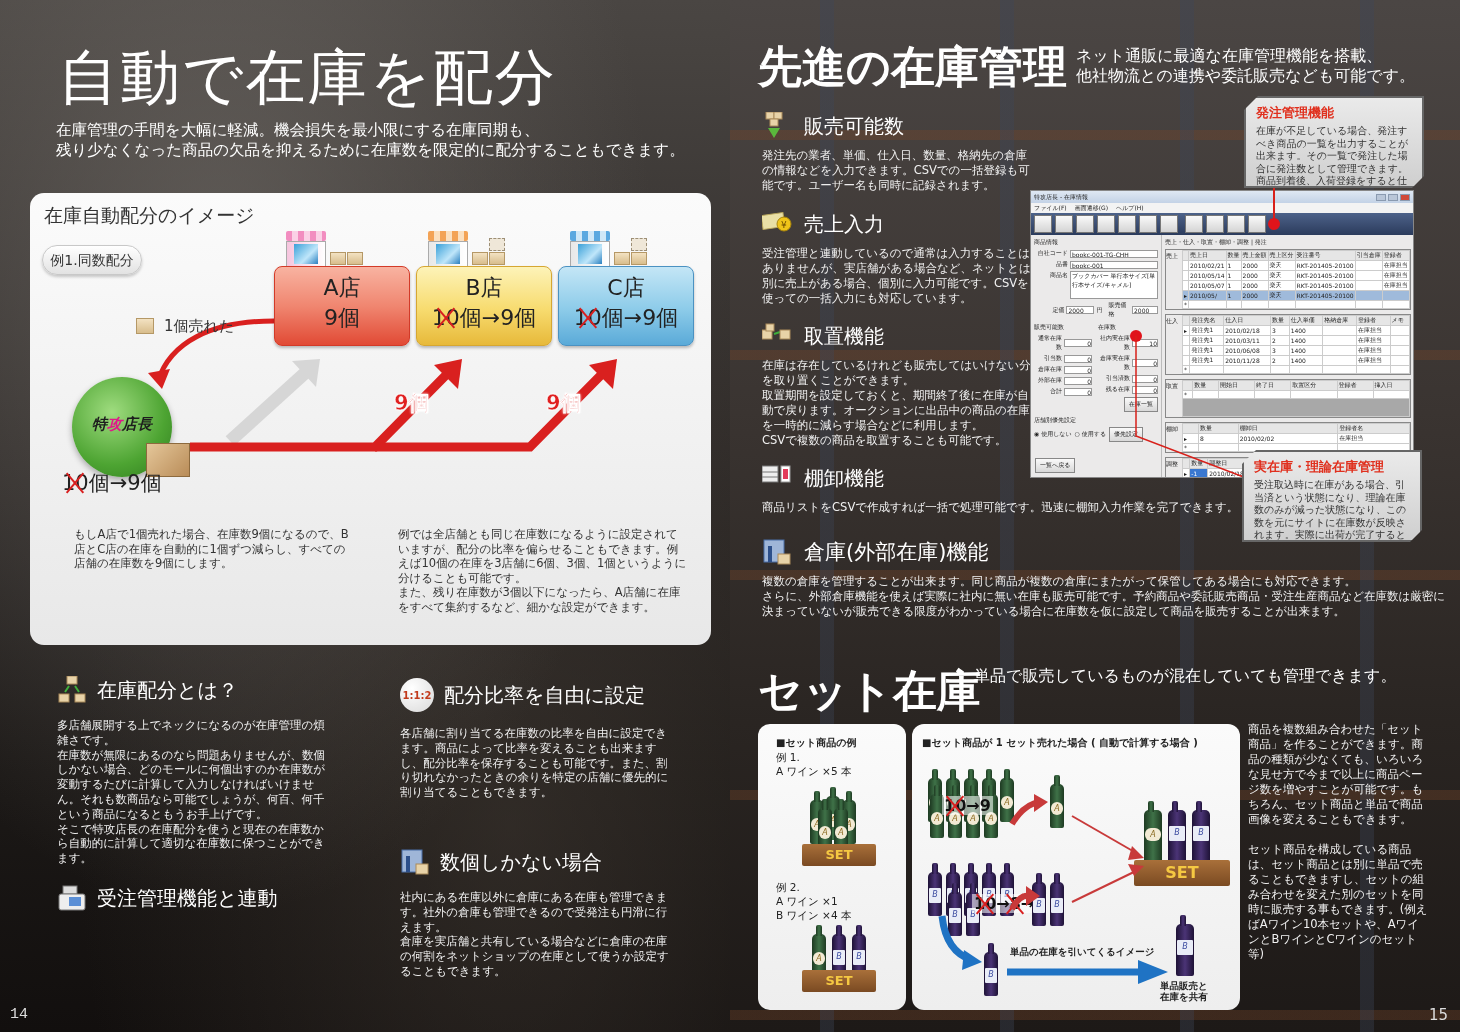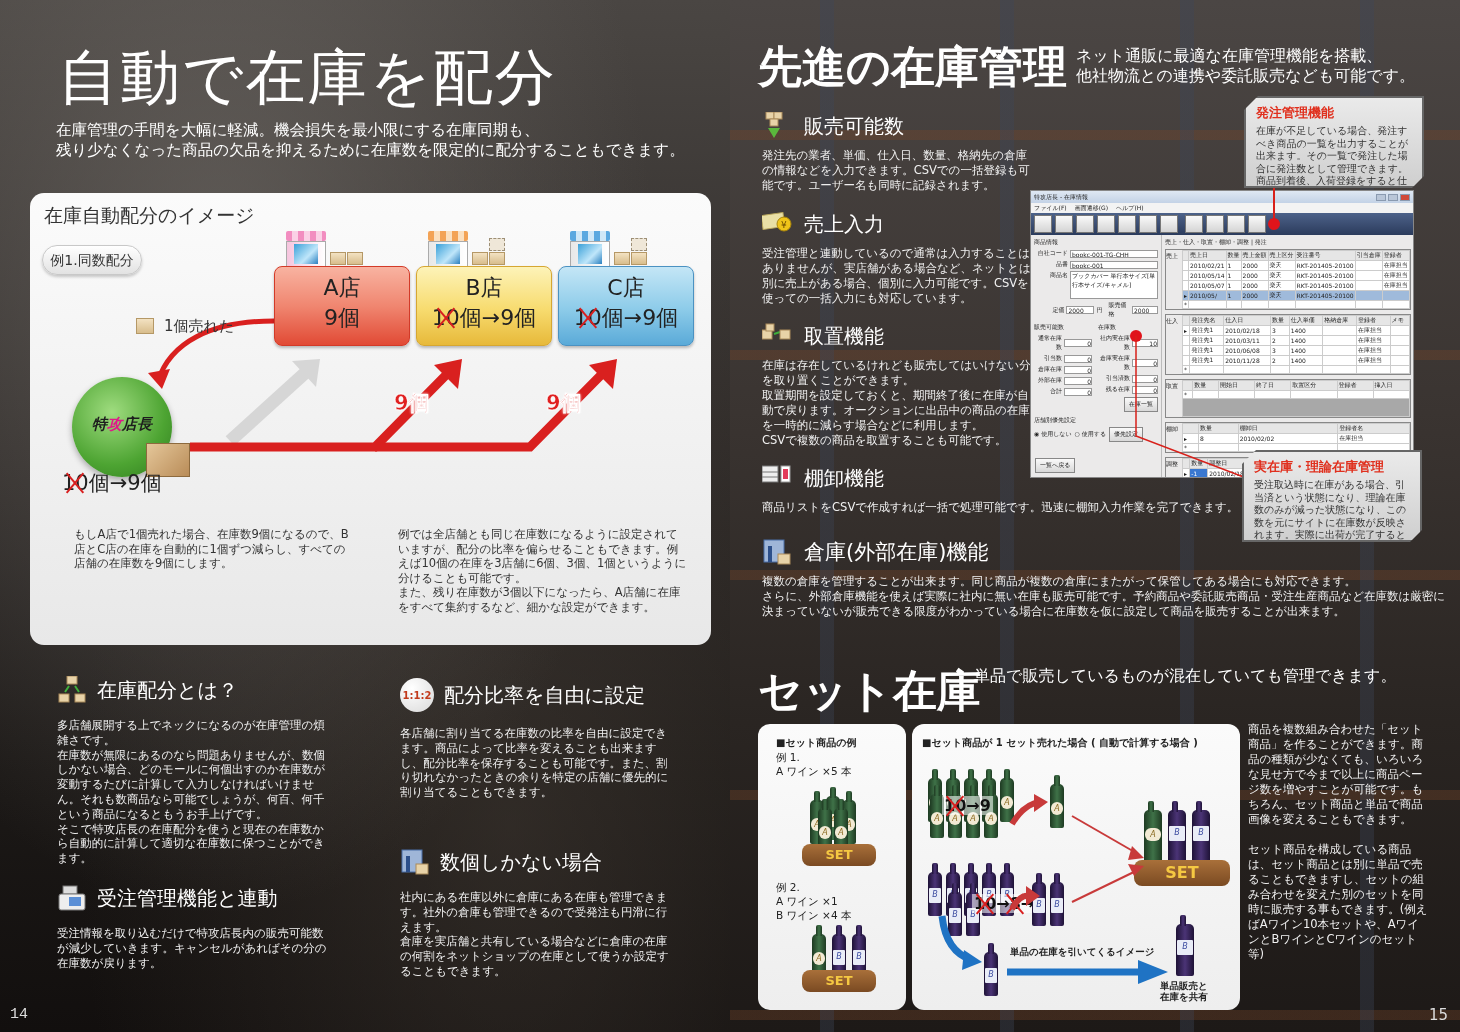--- a/index.html
+++ b/index.html
@@ -141,21 +141,21 @@
   .set-desc { left: 518px; top: 722px; width: 180px; font-size: 11.5px; line-height: 15px; color: #f2f2f2; }
   .set-desc p { margin-bottom: 15px; }
 
   .bottle { position: absolute; width: 14px; height: 44px; border-radius: 5px 5px 2px 2px; }
   .bottle::before { content:""; position:absolute; left: 4px; top: -9px; width: 6px; height: 11px; border-radius: 2px 2px 0 0; background: inherit; }
   .bottle .lab { position:absolute; left: 1px; top: 18px; width: 12px; height: 13px; border-radius: 6px; font-size: 8px; font-style: italic; text-align:center; line-height: 13px; }
   .bottle.green { background: linear-gradient(90deg,#1e3a22,#3f7248,#1e3a22); }
   .bottle.green .lab { background: #f2ead4; color: #8a6a20; }
   .bottle.purple { background: linear-gradient(90deg,#1e1236,#4b3476,#1e1236); }
   .bottle.purple .lab { background: #e9ecf7; color: #3a4aa0; border-radius: 1px; height: 15px; top: 16px; }
-  .crate { position:absolute; height: 22px; border-radius: 8px; background: linear-gradient(180deg,#a9703a,#7a4a22); color: #f5c842; font-weight: bold; font-size: 13px; text-align: center; line-height: 22px; }
+  .crate { position:absolute; height: 22px; border-radius: 2px; background: linear-gradient(180deg,#a9703a,#7a4a22); color: #f5c842; font-weight: bold; font-size: 13px; text-align: center; line-height: 22px; }
   .count-tag { position:absolute; font-size: 16px; font-weight: bold; color: #111; background: rgba(255,255,255,0.55); padding: 0 2px; }
   .small-note { position:absolute; font-size: 9.5px; color: #222; font-weight: bold; }
 </style>
 </head>
 <body>
 
 <div class="page page-left">
   <h1 class="abs hero-title">自動で在庫を配分</h1>
   <div class="abs hero-sub">
     <div>在庫管理の手間を大幅に軽減。機会損失を最小限にする在庫同期も、</div>
@@ -276,21 +276,20 @@
     <h3>
         <span class="f-icon">
       <svg width="30" height="28">
             <rect x="6" y="2" width="14" height="8" fill="#ddd" stroke="#777"></rect>
             <rect x="2" y="10" width="26" height="16" rx="2" fill="#eee" stroke="#777"></rect>
             <rect x="12" y="13" width="12" height="9" fill="#5b8fd6"></rect>
           </svg>
     </span>
         <span>受注管理機能と連動</span>
       </h3>
-    <p>受注情報を取り込むだけで特攻店長内の販売可能数が減少していきます。キャンセルがあればその分の在庫数が戻ります。</p>
   </div>
   <div class="abs feature feat-3">
     <h3>
         <span class="ratio-icon">1:1:2</span>
         <span>配分比率を自由に設定</span>
       </h3>
     <p>各店舗に割り当てる在庫数の比率を自由に設定できます。商品によって比率を変えることも出来ますし、配分比率を保存することも可能です。また、割り切れなかったときの余りを特定の店舗に優先的に割り当てることもできます。</p>
   </div>
   <div class="abs feature feat-4">
     <h3>

